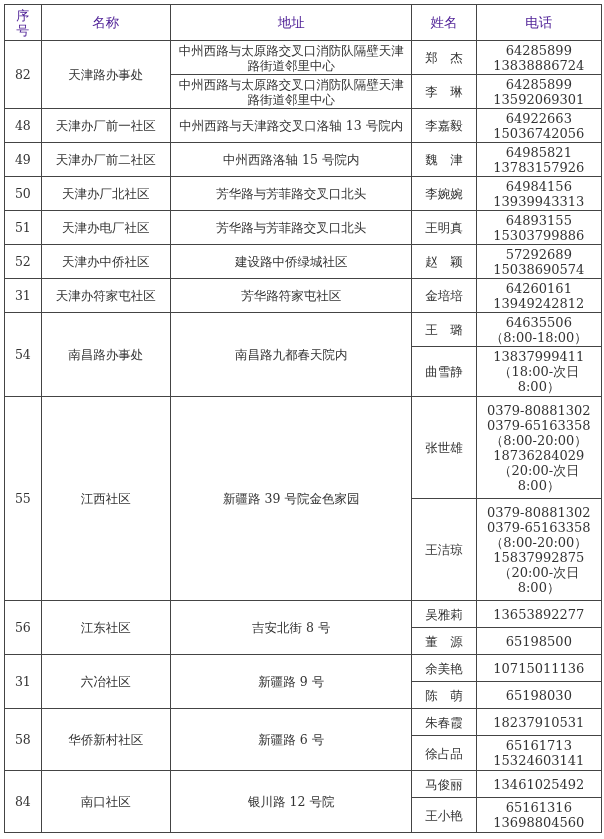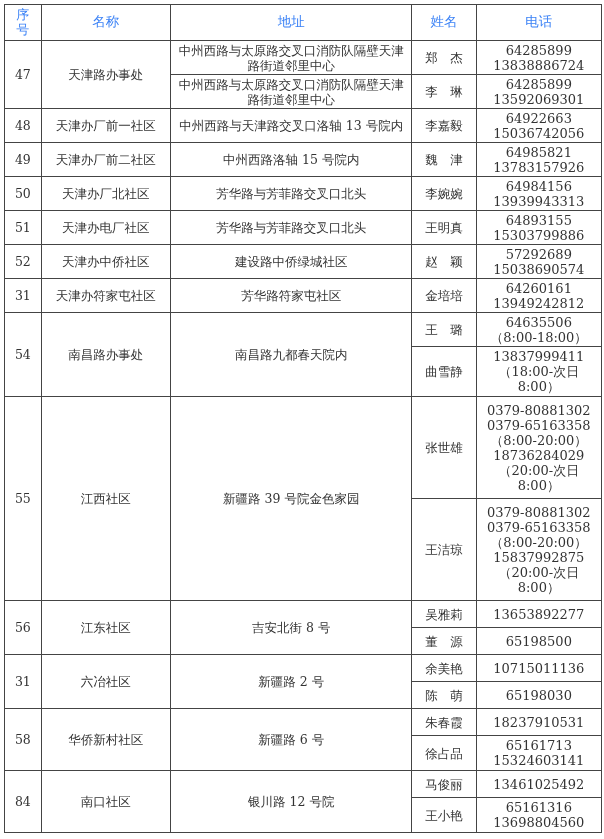--- a/index.html
+++ b/index.html
@@ -1,19 +1,19 @@
 <!DOCTYPE html>
 <html><head>
 <meta charset="utf-8">
 <style>
   html, body { margin: 0; padding: 0; background: #ffffff; }
   body { width: 604px; height: 839px; overflow: hidden; font-family: "DejaVu Serif", "Liberation Serif", serif; color: #333; }
   table { position: absolute; left: 4px; top: 4px; border-collapse: collapse; table-layout: fixed; width: 598px; }
   td, th { border: 1.3px solid #444; text-align: center; vertical-align: middle; padding: 0 2px; font-size: 12.5px; line-height: 15px; font-weight: normal; word-break: break-all; }
-  th { font-family: Liberation Mono, monospace; font-size: 13.5px; color: #3b82f6; line-height: 16px; }
+  th { font-family: Liberation Sans, sans-serif; font-size: 13.5px; color: #4c1d95; line-height: 16px; }
   .c-no { width: 36px; } .c-name { width: 127px; } .c-addr { width: 237px; } .c-person { width: 63px; } .c-phone { width: 123px; }
   .phone { white-space: pre-line; font-size: 13px; }
 </style>
 </head>
 <body>
 
 <table>
   <colgroup>
       <col class="c-no">
       <col class="c-name">
@@ -26,21 +26,21 @@
       <th style="font-size:13px;line-height:15px;padding:0 6px;">序号</th>
       <th>名称</th>
       <th>地址</th>
       <th>姓名</th>
       <th>电话</th>
     </tr>
   </thead>
   <tbody>
 
     <tr style="height:34px">
-      <td rowspan="2">47</td>
+      <td rowspan="2">82</td>
       <td rowspan="2">天津路办事处</td>
       <td>中州西路与太原路交叉口消防队隔壁天津路街道邻里中心</td>
       <td>郑　杰</td>
       <td class="phone">64285899
 13838886724</td>
     </tr>
     <tr style="height:34px">
       <td>中州西路与太原路交叉口消防队隔壁天津路街道邻里中心</td>
       <td>李　琳</td>
       <td class="phone">64285899
@@ -146,21 +146,21 @@
       <td class="phone">13653892277</td>
     </tr>
     <tr style="height:27px">
       <td>董　源</td>
       <td class="phone">65198500</td>
     </tr>
 
     <tr style="height:27px">
       <td rowspan="2">31</td>
       <td rowspan="2">六冶社区</td>
-      <td rowspan="2">新疆路 2 号</td>
+      <td rowspan="2">新疆路 9 号</td>
       <td>余美艳</td>
       <td class="phone">10715011136</td>
     </tr>
     <tr style="height:27px">
       <td>陈　萌</td>
       <td class="phone">65198030</td>
     </tr>
 
     <tr style="height:27px">
       <td rowspan="2">58</td>

